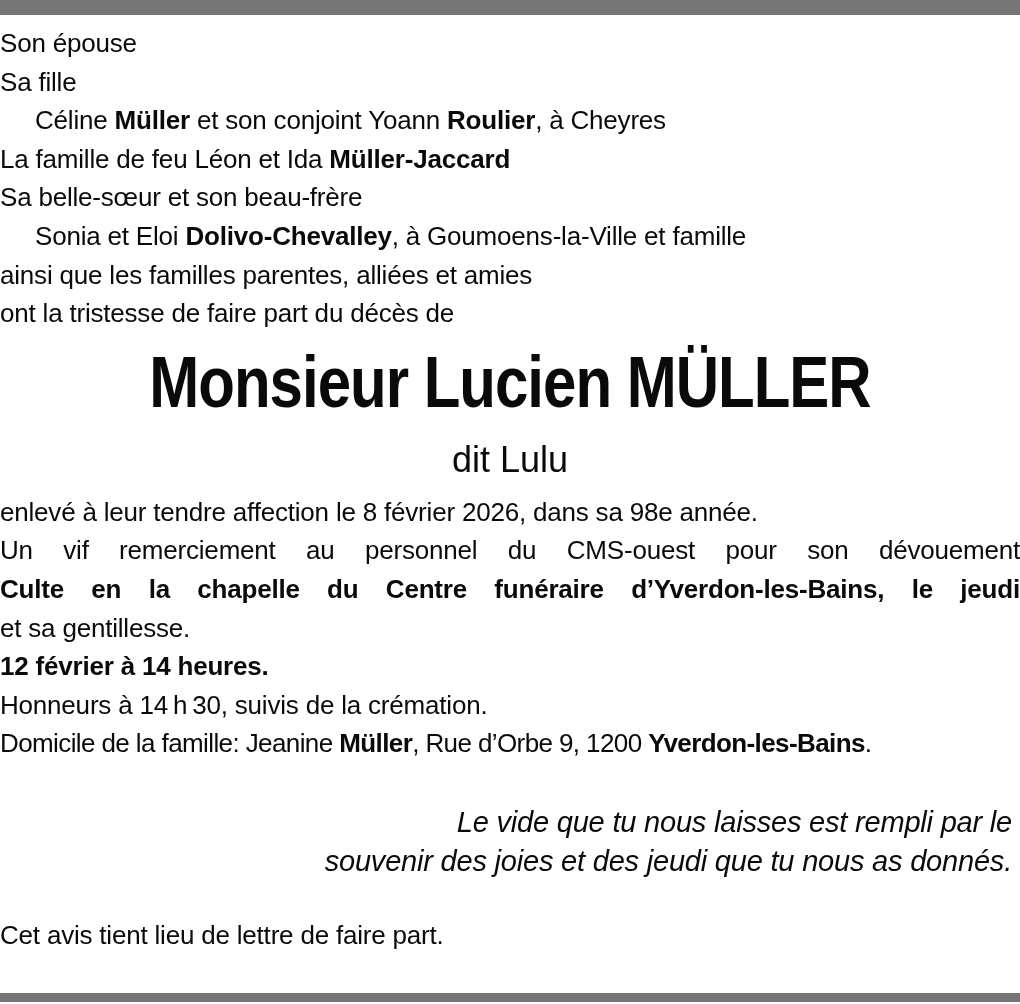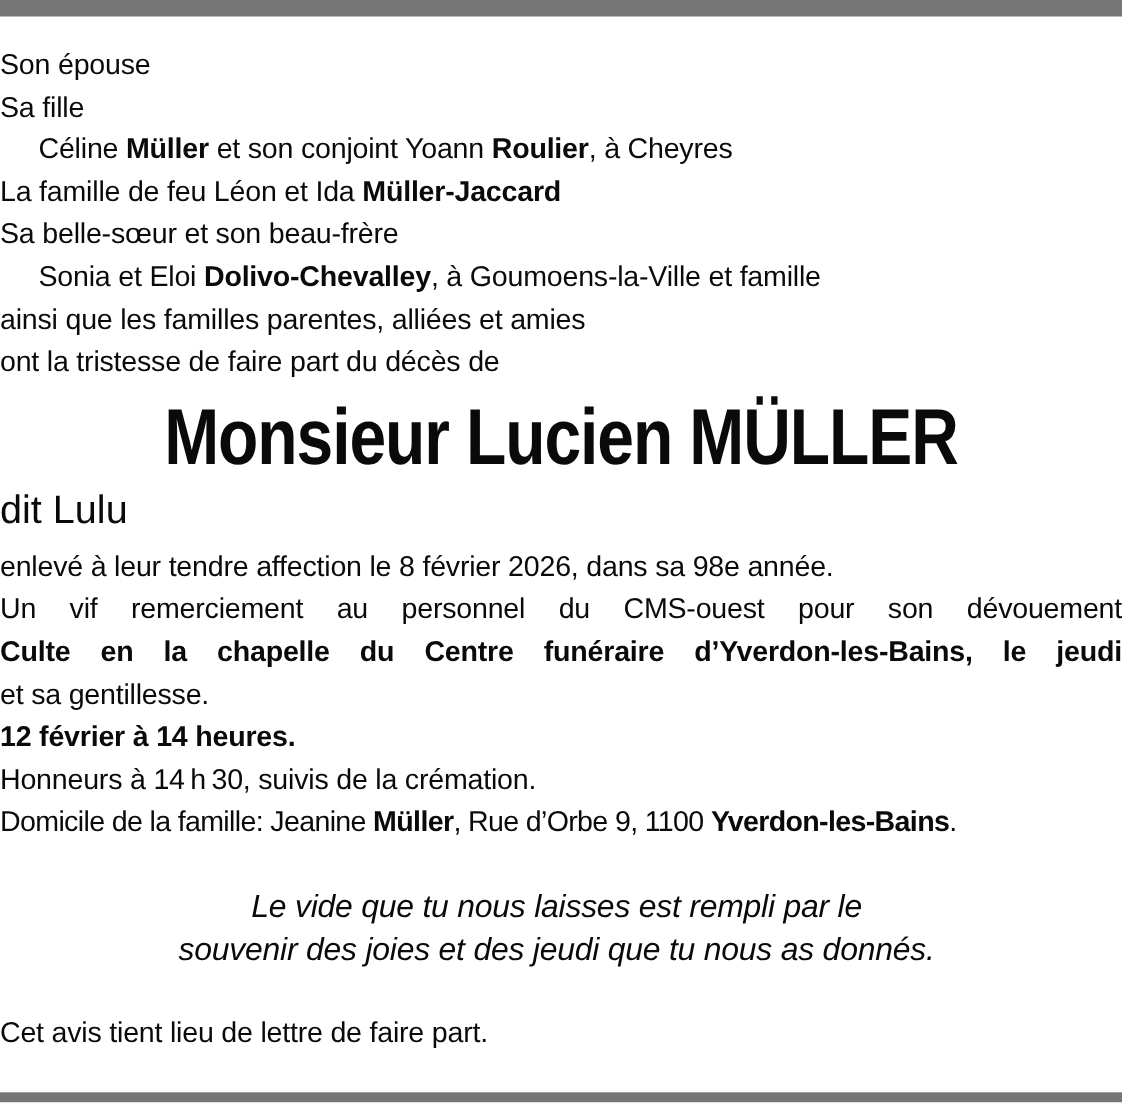--- a/index.html
+++ b/index.html
@@ -14,21 +14,21 @@
   }
   .bar-top {
     position: absolute; top: 0; left: 0; right: 0;
     height: 15px; background: #757575;
   }
   .bar-bottom {
     position: absolute; bottom: 2px; left: 0; right: 0;
     height: 9px; background: #757575;
   }
   .content {
-    position: absolute; top: 23px; left: 0; right: 0;
+    position: absolute; top: 8px; left: 0; right: 0;
     padding-top: 16px;
   }
   .line {
     font-size: 26px;
     line-height: 38.6px;
     letter-spacing: -0.2px;
     white-space: nowrap;
   }
   .indent { padding-left: 35px; }
   .b { font-weight: bold; }
@@ -42,33 +42,34 @@
   .title {
     margin-top: 18px;
     font-size: 60px;
     font-weight: bold;
     line-height: 64px;
     text-align: center;
     letter-spacing: -1px;
     transform: scaleY(1.2);
   }
   .subtitle {
-    margin-top: 8px;
+    margin-top: 20px;
     font-size: 36px;
     line-height: 50px;
+    text-align: center;
   }
   .body-block { margin-top: 8px; }
   .quote {
     margin-top: 40px;
     font-style: italic;
     padding-right: 8px;
   }
   .quote .line {
     font-size: 29px;
-    text-align: center;
+    text-align: right;
   }
   .footer {
     margin-top: 36px;
   }
 </style>
 </head>
 <body>
 
 <div class="page">
   <div class="bar-top"></div>
@@ -116,21 +117,21 @@
       <div class="line">
         <span>et sa gentillesse.</span>
       </div>
       <div class="line bold">
         <span>12 février à 14 heures.</span>
       </div>
       <div class="line">
         <span>Honneurs à 14 h 30, suivis de la crémation.</span>
       </div>
       <div class="line tight">
-        <span>Domicile de la famille: Jeanine </span><span class="b">Müller</span><span>, Rue d’Orbe 9, 1100 </span><span class="b">Yverdon-les-Bains</span><span>.</span>
+        <span>Domicile de la famille: Jeanine </span><span class="b">Müller</span><span>, Rue d’Orbe 9, 1200 </span><span class="b">Yverdon-les-Bains</span><span>.</span>
       </div>
     </div>
 
     <div class="quote">
       <div class="line">Le vide que tu nous laisses est rempli par le</div>
       <div class="line">souvenir des joies et des jeudi que tu nous as donnés.</div>
     </div>
 
     <div class="footer line">Cet avis tient lieu de lettre de faire part.</div>
 

